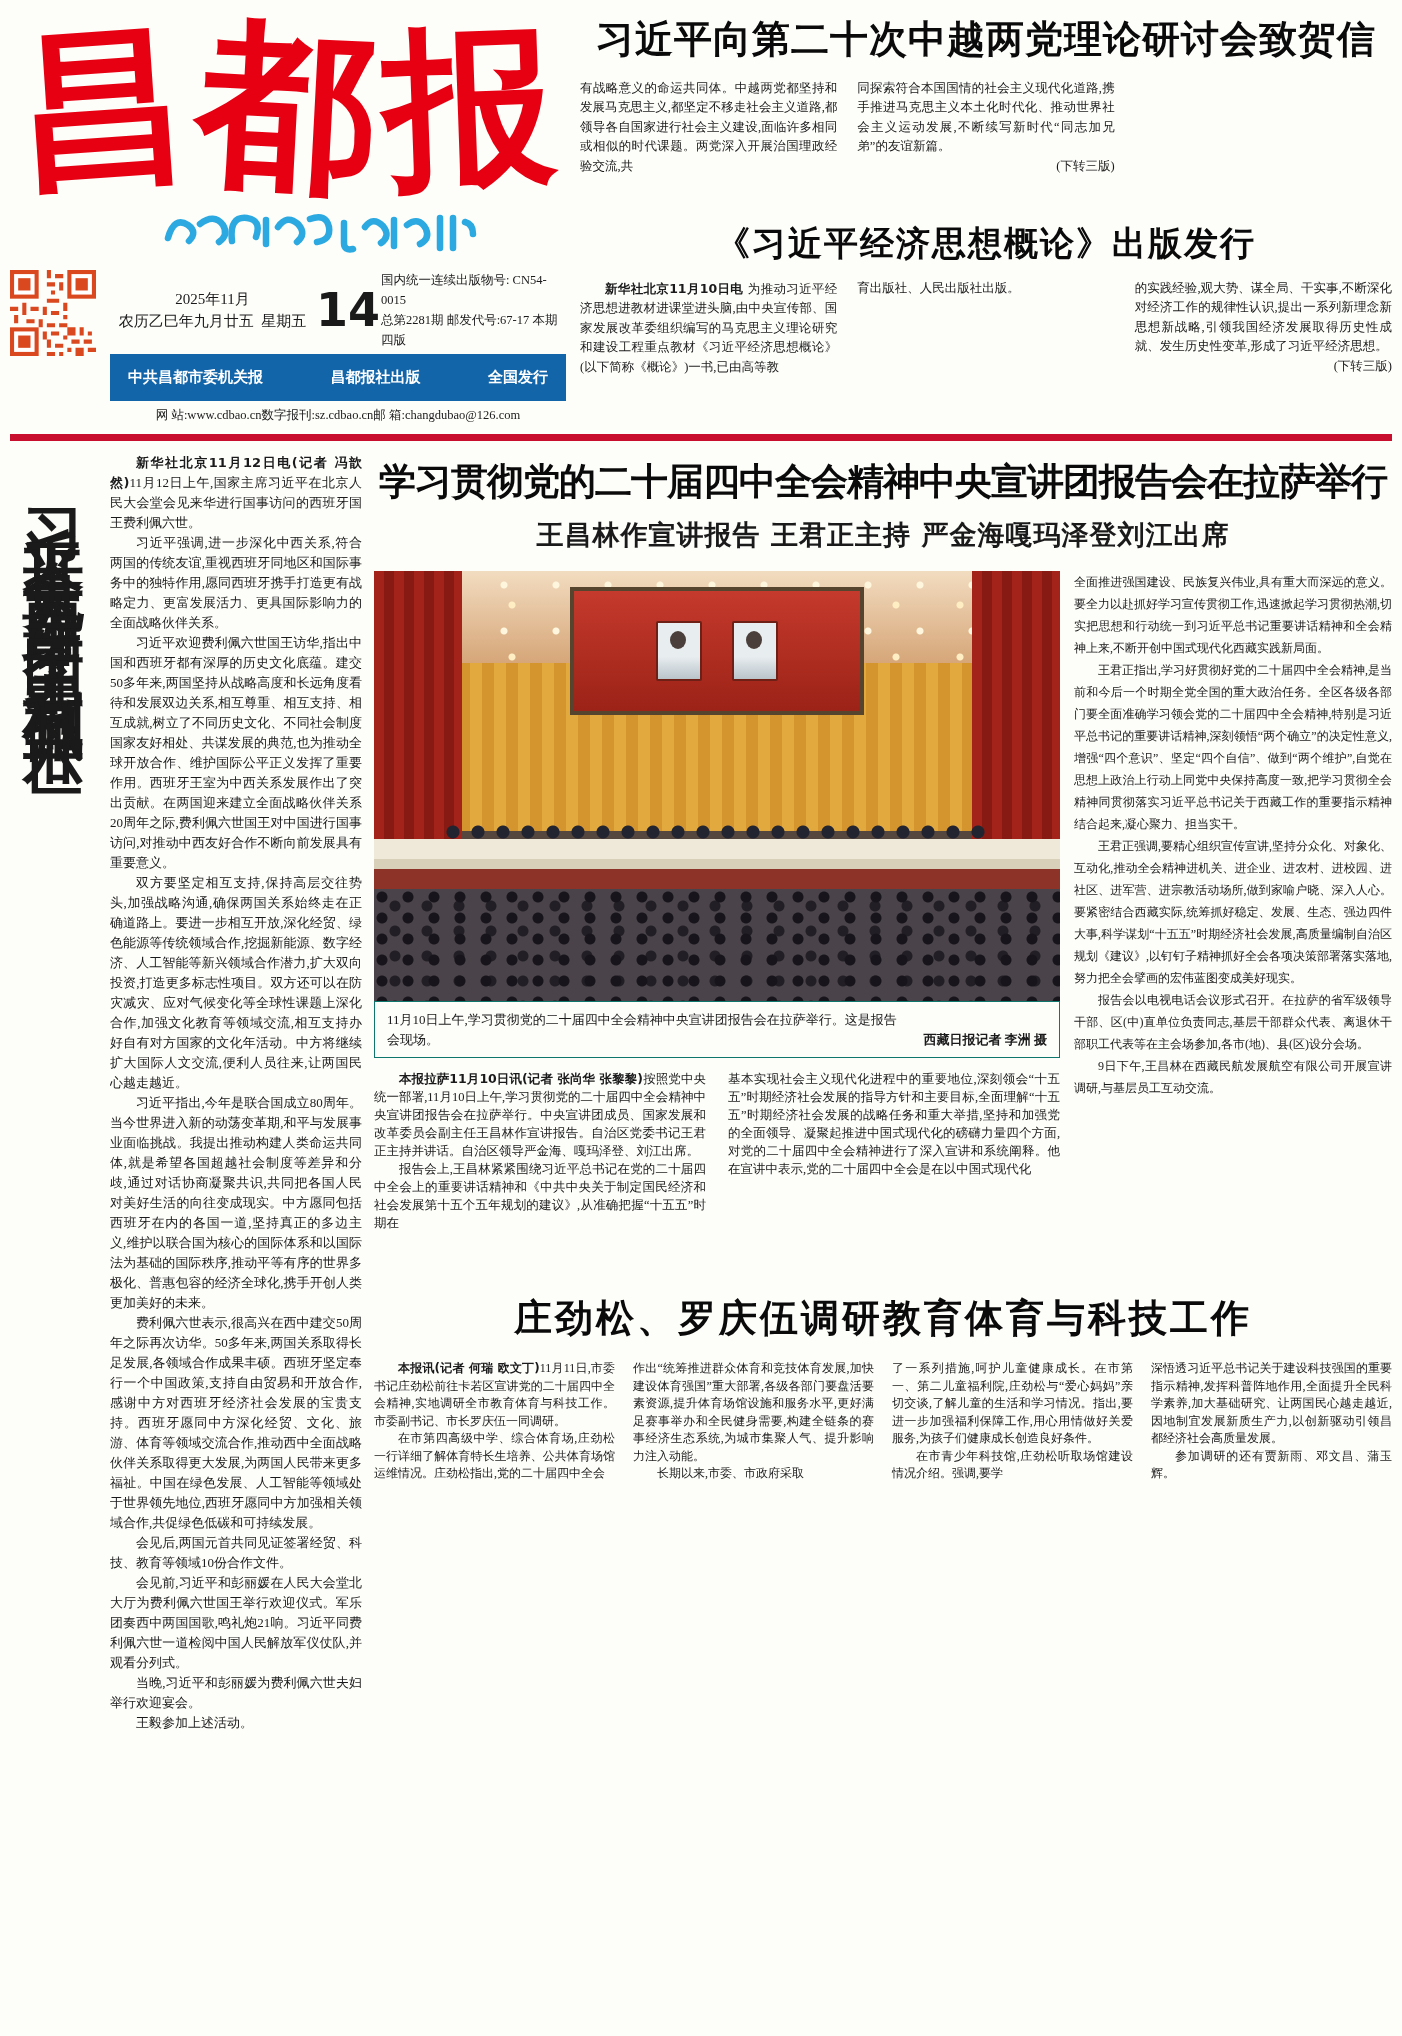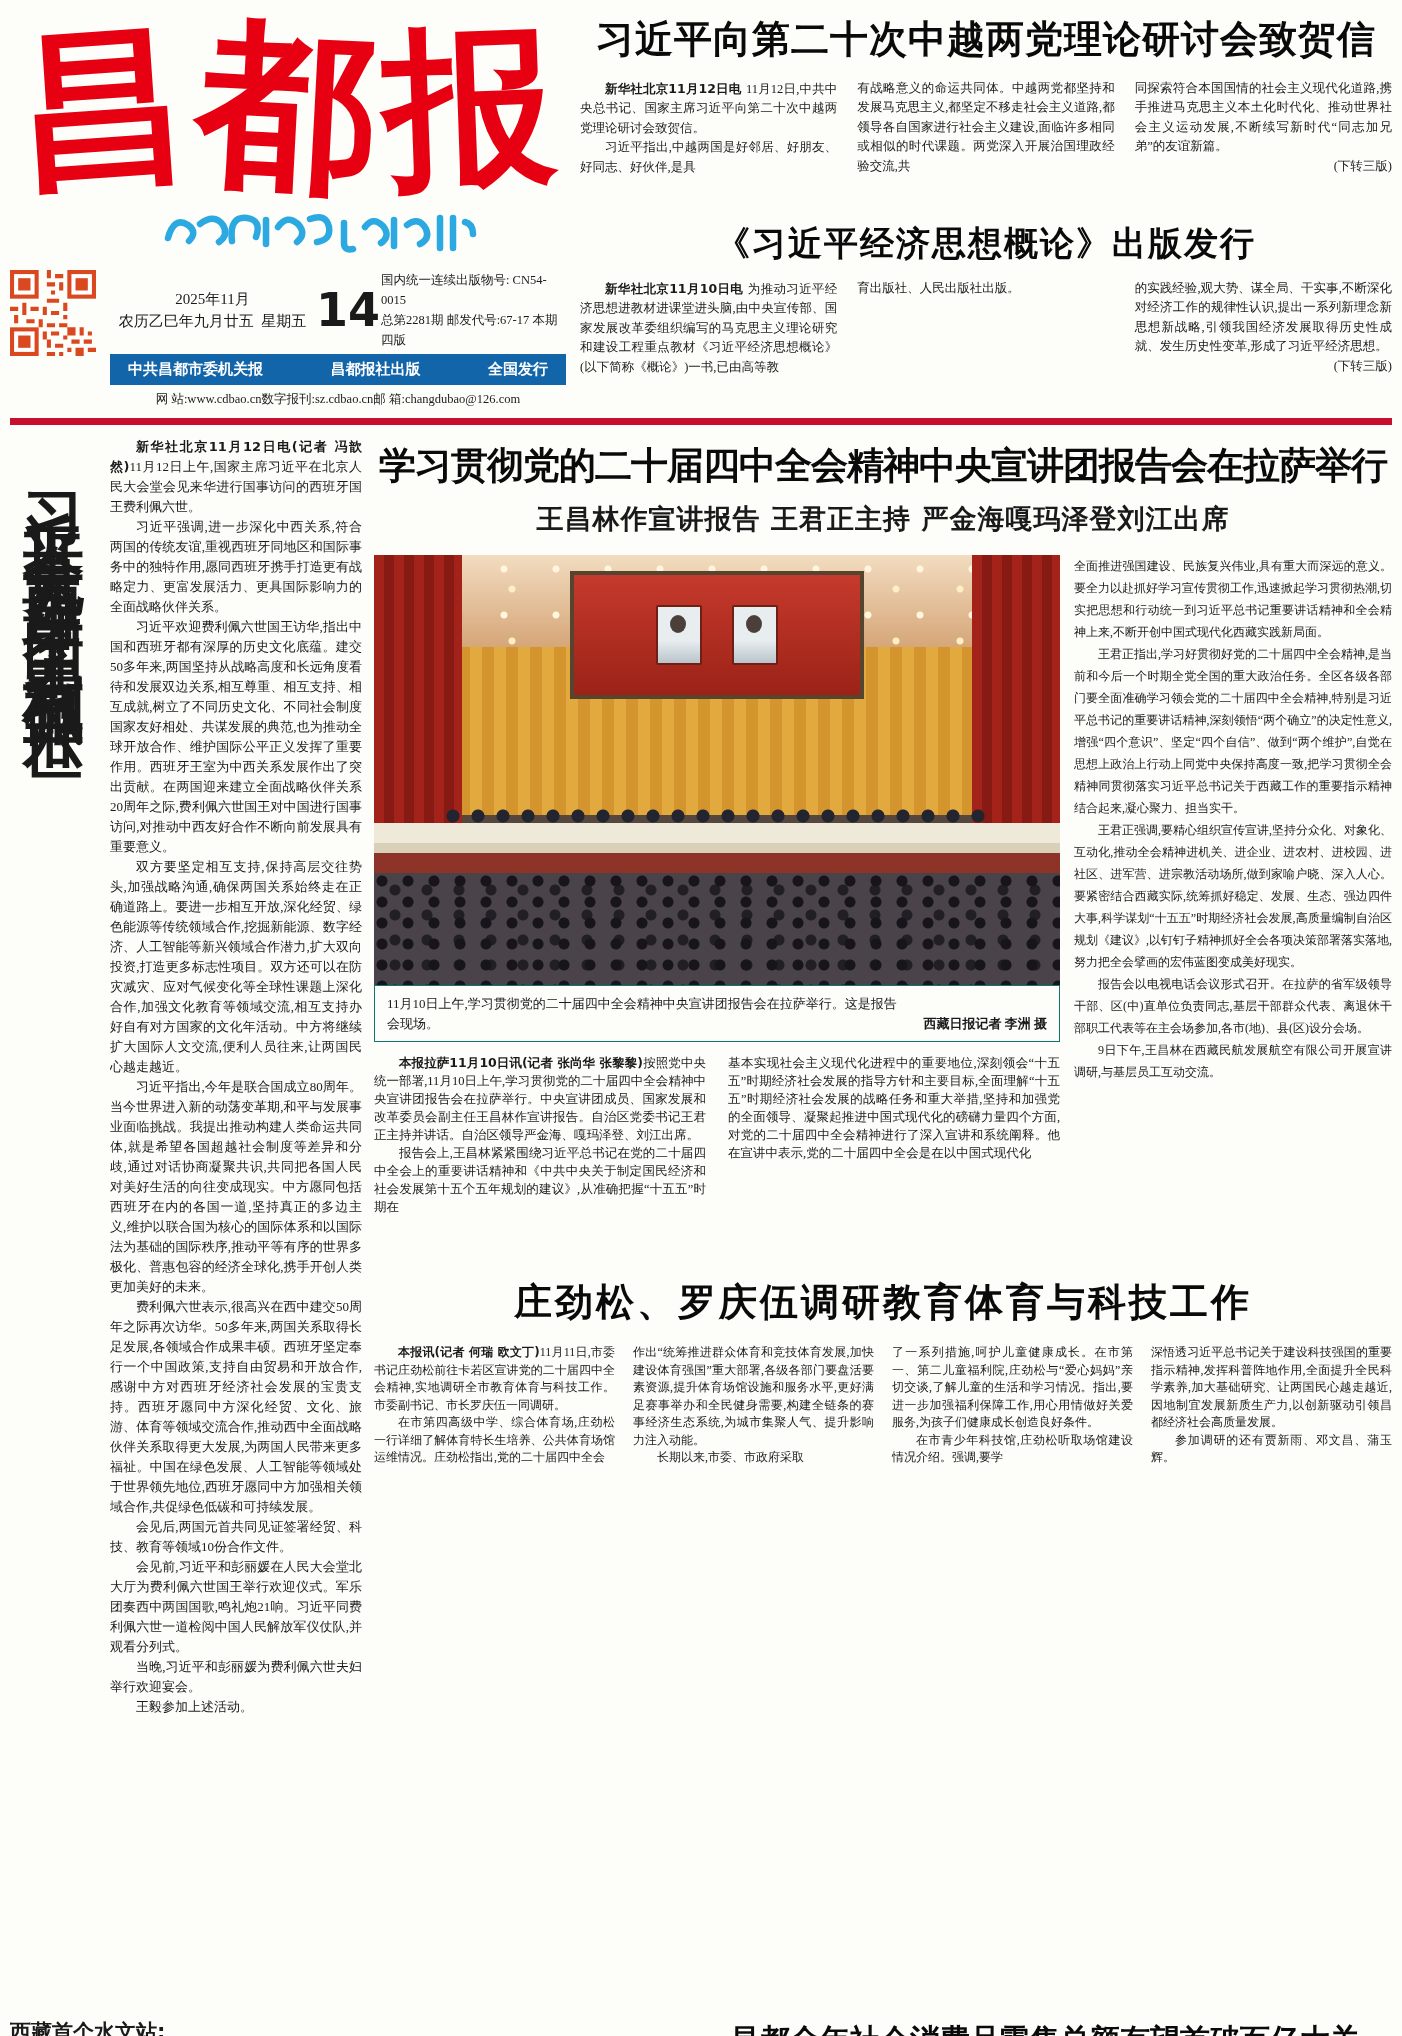--- a/index.html
+++ b/index.html
@@ -18,21 +18,21 @@
   .mast-title span:nth-child(3){transform:rotate(-2deg);}
   .tibetan{margin:6px 0 0 150px;}
   .info-row{display:flex;gap:14px;margin-top:8px;align-items:flex-start;}
   .qr{width:86px;height:86px;flex:none;}
   .datebox{flex:1;}
   .date-grid{display:grid;grid-template-columns:205px 66px 1fr;align-items:center;}
   .date-c1{text-align:center;font-size:15px;line-height:1.5;}
   .date-day{font-family:"DejaVu Sans",sans-serif;font-weight:900;font-size:46px;line-height:1;text-align:center;}
   .date-c3{font-size:12.5px;line-height:1.6;}
   .org-bar{margin-top:4px;height:23px;background:#1365aa;color:#fff;display:flex;align-items:center;
-           justify-content:space-between;padding:4px 18px;font-family:"DejaVu Sans",sans-serif;
+           justify-content:space-between;padding:12px 18px;font-family:"DejaVu Sans",sans-serif;
            font-weight:700;font-size:15px;}
   .contact-line{display:flex;justify-content:center;margin-top:6px;font-size:12.5px;padding:0 2px;}
   .mast-right{flex:1;min-width:0;}
   .a1-head{font-size:38px;letter-spacing:1px;white-space:nowrap;margin:2px 0 14px 0;text-align:center;}
   .a2-head{font-size:34px;letter-spacing:2px;text-align:center;margin:14px 0 12px 0;}
   .cols3{display:grid;grid-template-columns:repeat(3,1fr);gap:20px;}
   .body-text{font-size:12.5px;line-height:1.55;text-align:justify;}
   .para{margin:0;text-indent:2em;}
   .para.cont{text-indent:0;}
   .para.turn{text-indent:0;text-align:right;}
@@ -168,26 +168,20 @@
             <span>邮 箱:changdubao@126.com</span>
           </div>
         </div>
       </div>
     </div>
 
     <div class="mast-right">
       <div class="hd a1-head">习近平向第二十次中越两党理论研讨会致贺信</div>
       <div class="cols3 body-text h128 clip">
         <div>
-          <p class="para"><b class="dl">新华社北京11月12日电 </b><span>11月12日,中共中央总书记、国家主席习近平向第二十次中越两党理论研讨会致贺信。</span></p>
-          <div>
-              <p class="para">习近平指出,中越两国是好邻居、好朋友、好同志、好伙伴,是具</p>
-            </div>
-        </div>
-        <div>
             <p class="para cont">有战略意义的命运共同体。中越两党都坚持和发展马克思主义,都坚定不移走社会主义道路,都领导各自国家进行社会主义建设,面临许多相同或相似的时代课题。两党深入开展治国理政经验交流,共</p>
           </div>
         <div>
             <p class="para cont">同探索符合本国国情的社会主义现代化道路,携手推进马克思主义本土化时代化、推动世界社会主义运动发展,不断续写新时代“同志加兄弟”的友谊新篇。</p>
             <p class="para turn">(下转三版)</p>
           </div>
       </div>
       <div class="hd a2-head">《习近平经济思想概论》出版发行</div>
       <div class="cols3 body-text h112 clip">
         <div>

